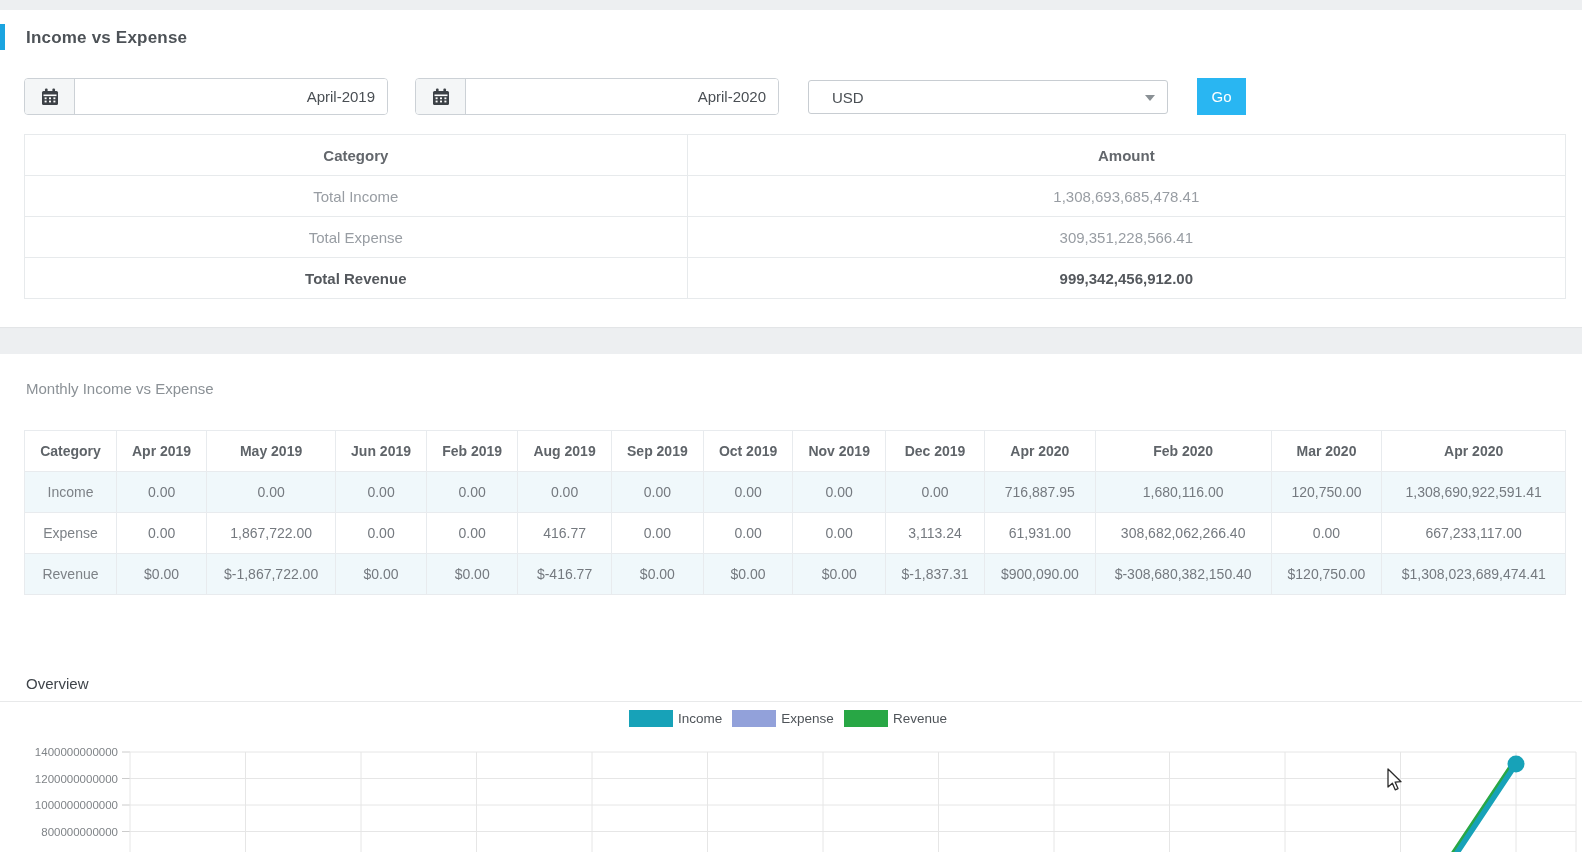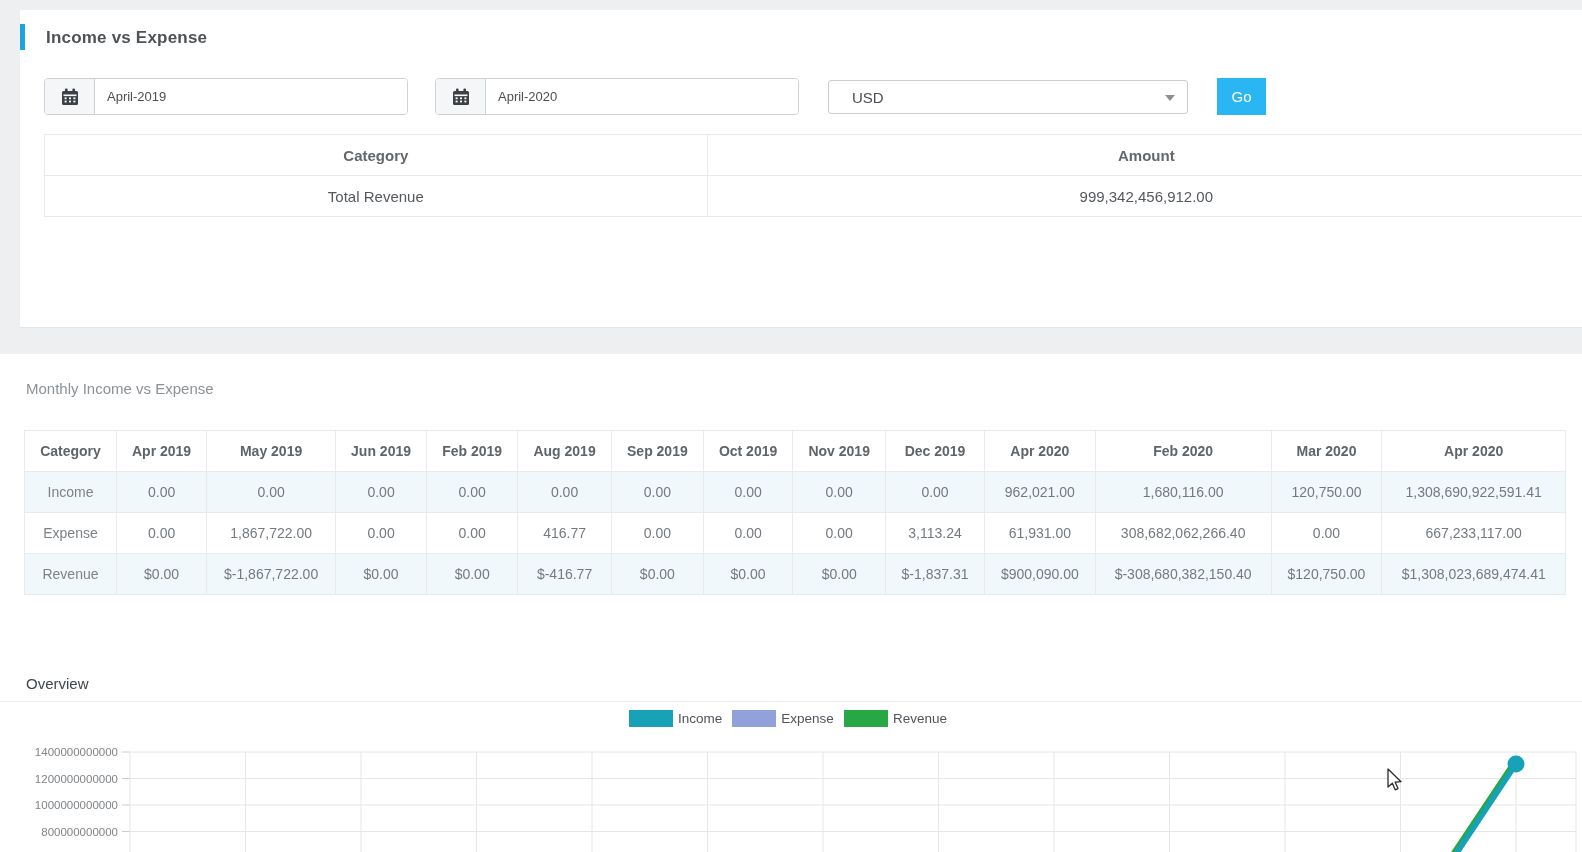--- a/index.html
+++ b/index.html
@@ -4,42 +4,42 @@
 <style>
   * { margin:0; padding:0; box-sizing:border-box; }
   html,body { width:1582px; height:852px; overflow:hidden; }
   body {
     background:#edeff1;
     font-family:"Liberation Sans", sans-serif;
     color:#55595e;
     position:relative;
   }
   .card { position:absolute; left:0; right:0; background:#ffffff; box-shadow:0 1px 1px rgba(0,0,0,.04); }
-  #card-top { top:10px; height:317px;margin-left:20px; }
+  #card-top { top:10px; height:317px; }
   #card-monthly { top:354px; height:284px; }
   #card-overview { top:637px; height:215px; }
 
   
   .panel-title-row { position:relative; padding:18px 0 0 26px; }
   .accent-bar { position:absolute; left:0; top:14px; width:5px; height:26px; background:#1ba4e0; }
   .panel-title { font-size:17px; font-weight:bold; color:#4d5257; letter-spacing:.2px; }
 
   .filters { position:absolute; left:0; top:68px; width:100%; height:40px; }
   .date-group {
     position:absolute; top:0; height:37px; width:364px;
     border:1px solid #ccd1d6; border-radius:4px; background:#fff;
     display:flex; align-items:stretch; overflow:hidden;
   }
   .date-addon {
     width:50px; background:#f4f6f7; border-right:1px solid #ccd1d6;
     display:flex; align-items:center; justify-content:center; cursor:pointer;
   }
   .date-input {
     border:none; outline:none; flex:1; padding:0 12px;
-    font-family:"Liberation Sans", sans-serif; font-size:13px; color:#4a4f54;
+    font-family:"Liberation Sans", sans-serif; font-size:15px; color:#4a4f54;text-align:right;
   }
   #date-from { left:24px; }
   #date-to { left:415px; }
   .select-box {
     position:absolute; left:808px; top:2px; width:360px; height:34px;
     border:1px solid #c8cdd2; border-radius:3px; background:#fff;
     display:flex; align-items:center; padding:0 23px; cursor:pointer;
     font-size:15px; color:#4a4f54;
   }
   .select-caret {
@@ -56,21 +56,21 @@
   table.summary {
     position:absolute; left:24px; top:124px; width:1542px;
     border-collapse:collapse; font-size:15px;
   }
   table.summary th, table.summary td {
     border:1px solid #e7eaec; height:41px; text-align:center; font-weight:normal;
   }
   table.summary th { color:#63676c; font-weight:bold; }
   table.summary td { color:#989da3; }
   table.summary col.c1 { width:43%; }
-  table.summary tr.total-row td { color:#54585d; font-weight:normal; }
+  table.summary tr.total-row td { color:#54585d; font-weight:bold; }
 
   
   .section-title { padding:26px 0 0 26px; font-size:15px; color:#8b9196; }
   #card-overview .section-title { color:#3f444a; padding-top:0;margin-top:28px; }
 
   table.monthly {
     position:absolute; left:24px; top:76px; width:1542px;
     border-collapse:collapse; font-size:14px; table-layout:auto;
   }
   table.monthly th, table.monthly td {
@@ -159,20 +159,28 @@
         <col class="c1">
         <col>
       </colgroup>
     <thead>
       <tr>
         <th>Category</th>
         <th>Amount</th>
       </tr>
     </thead>
     <tbody>
+      <tr>
+        <td>Total Income</td>
+        <td>1,308,693,685,478.41</td>
+      </tr>
+      <tr>
+        <td>Total Expense</td>
+        <td>309,351,228,566.41</td>
+      </tr>
       <tr class="total-row">
         <td>Total Revenue</td>
         <td>999,342,456,912.00</td>
       </tr>
     </tbody>
   </table>
 </section>
 
 <section class="card" id="card-monthly">
   <div class="section-title">Monthly Income vs Expense</div>
@@ -200,21 +208,21 @@
           <td class="row-label">Income</td>
           <td>0.00</td>
           <td>0.00</td>
           <td>0.00</td>
           <td>0.00</td>
           <td>0.00</td>
           <td>0.00</td>
           <td>0.00</td>
           <td>0.00</td>
           <td>0.00</td>
-          <td>962,021.00</td>
+          <td>716,887.95</td>
           <td>1,680,116.00</td>
           <td>120,750.00</td>
           <td>1,308,690,922,591.41</td>
         </tr>
         <tr>
           <td class="row-label">Expense</td>
           <td>0.00</td>
           <td>1,867,722.00</td>
           <td>0.00</td>
           <td>0.00</td>

